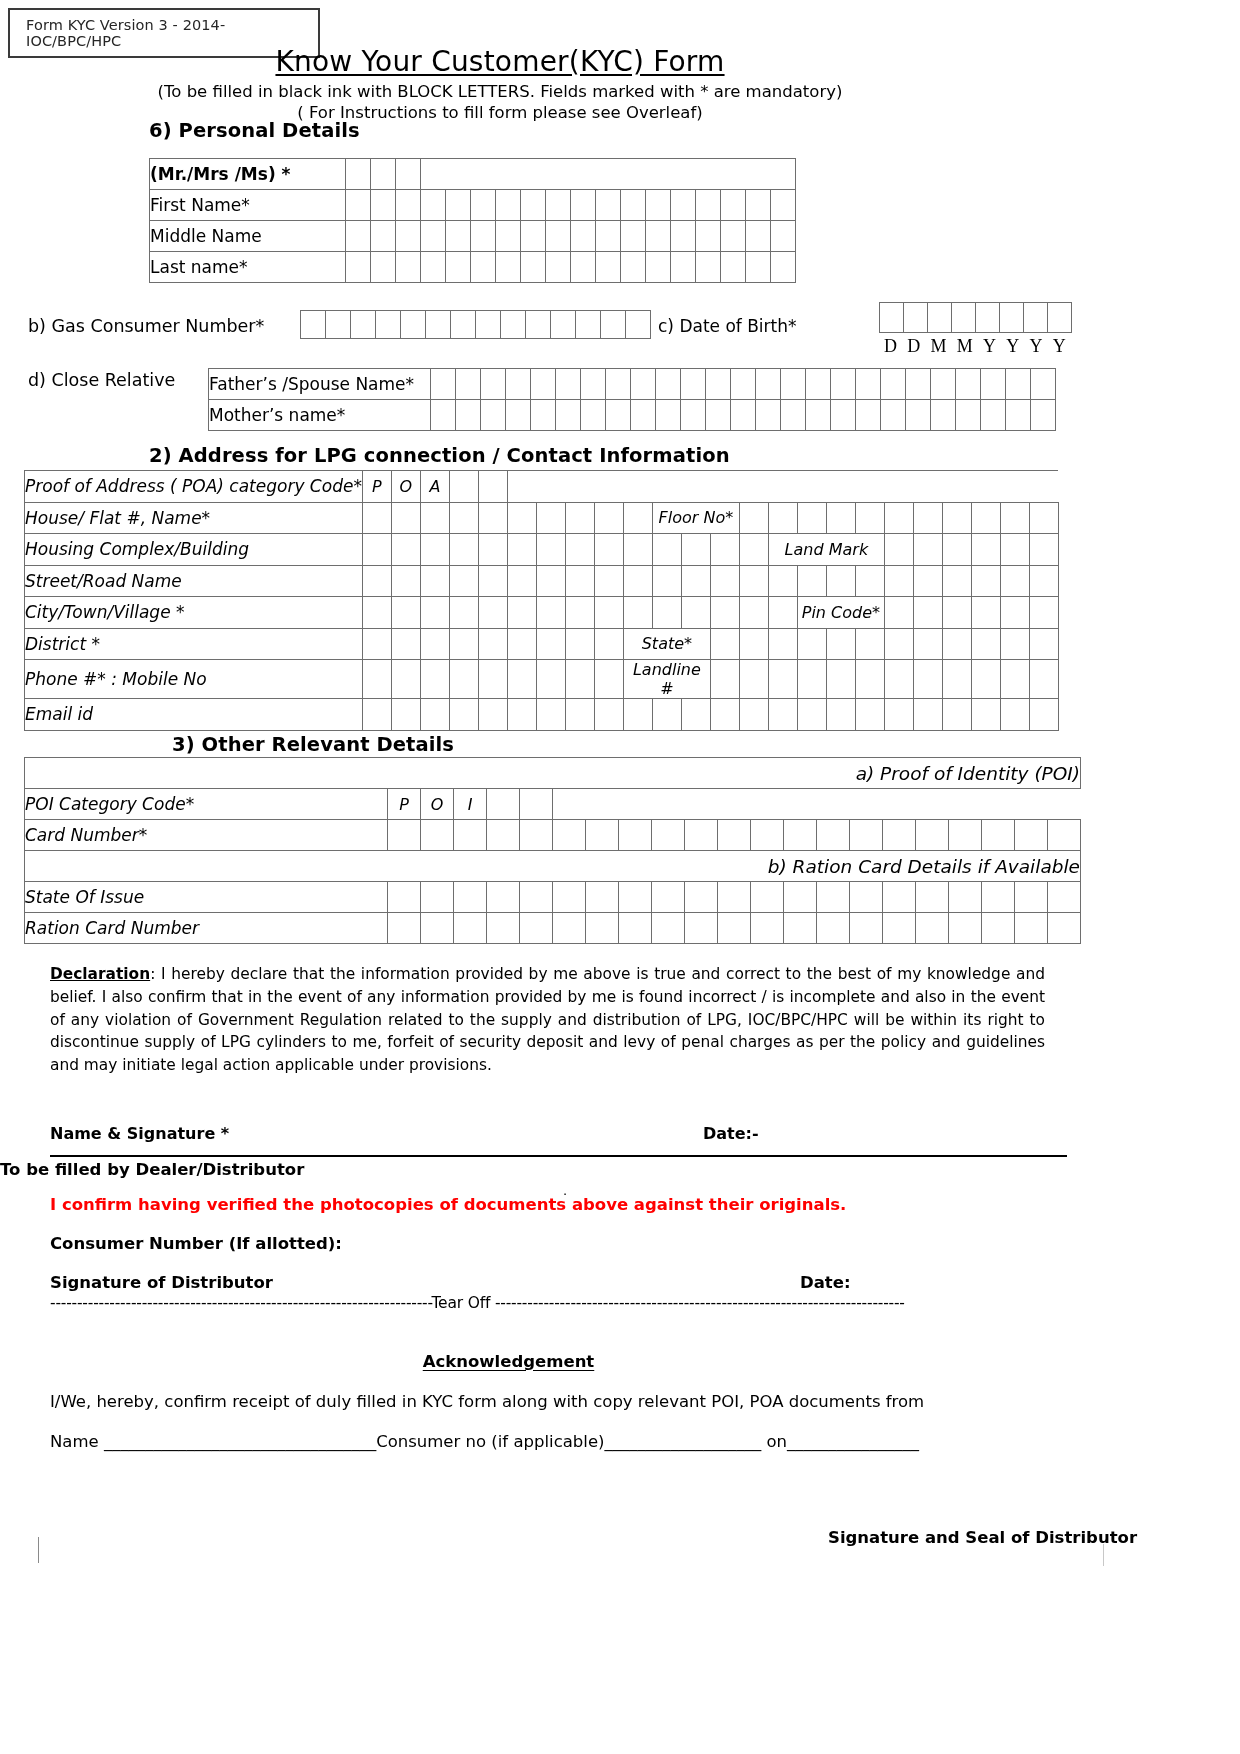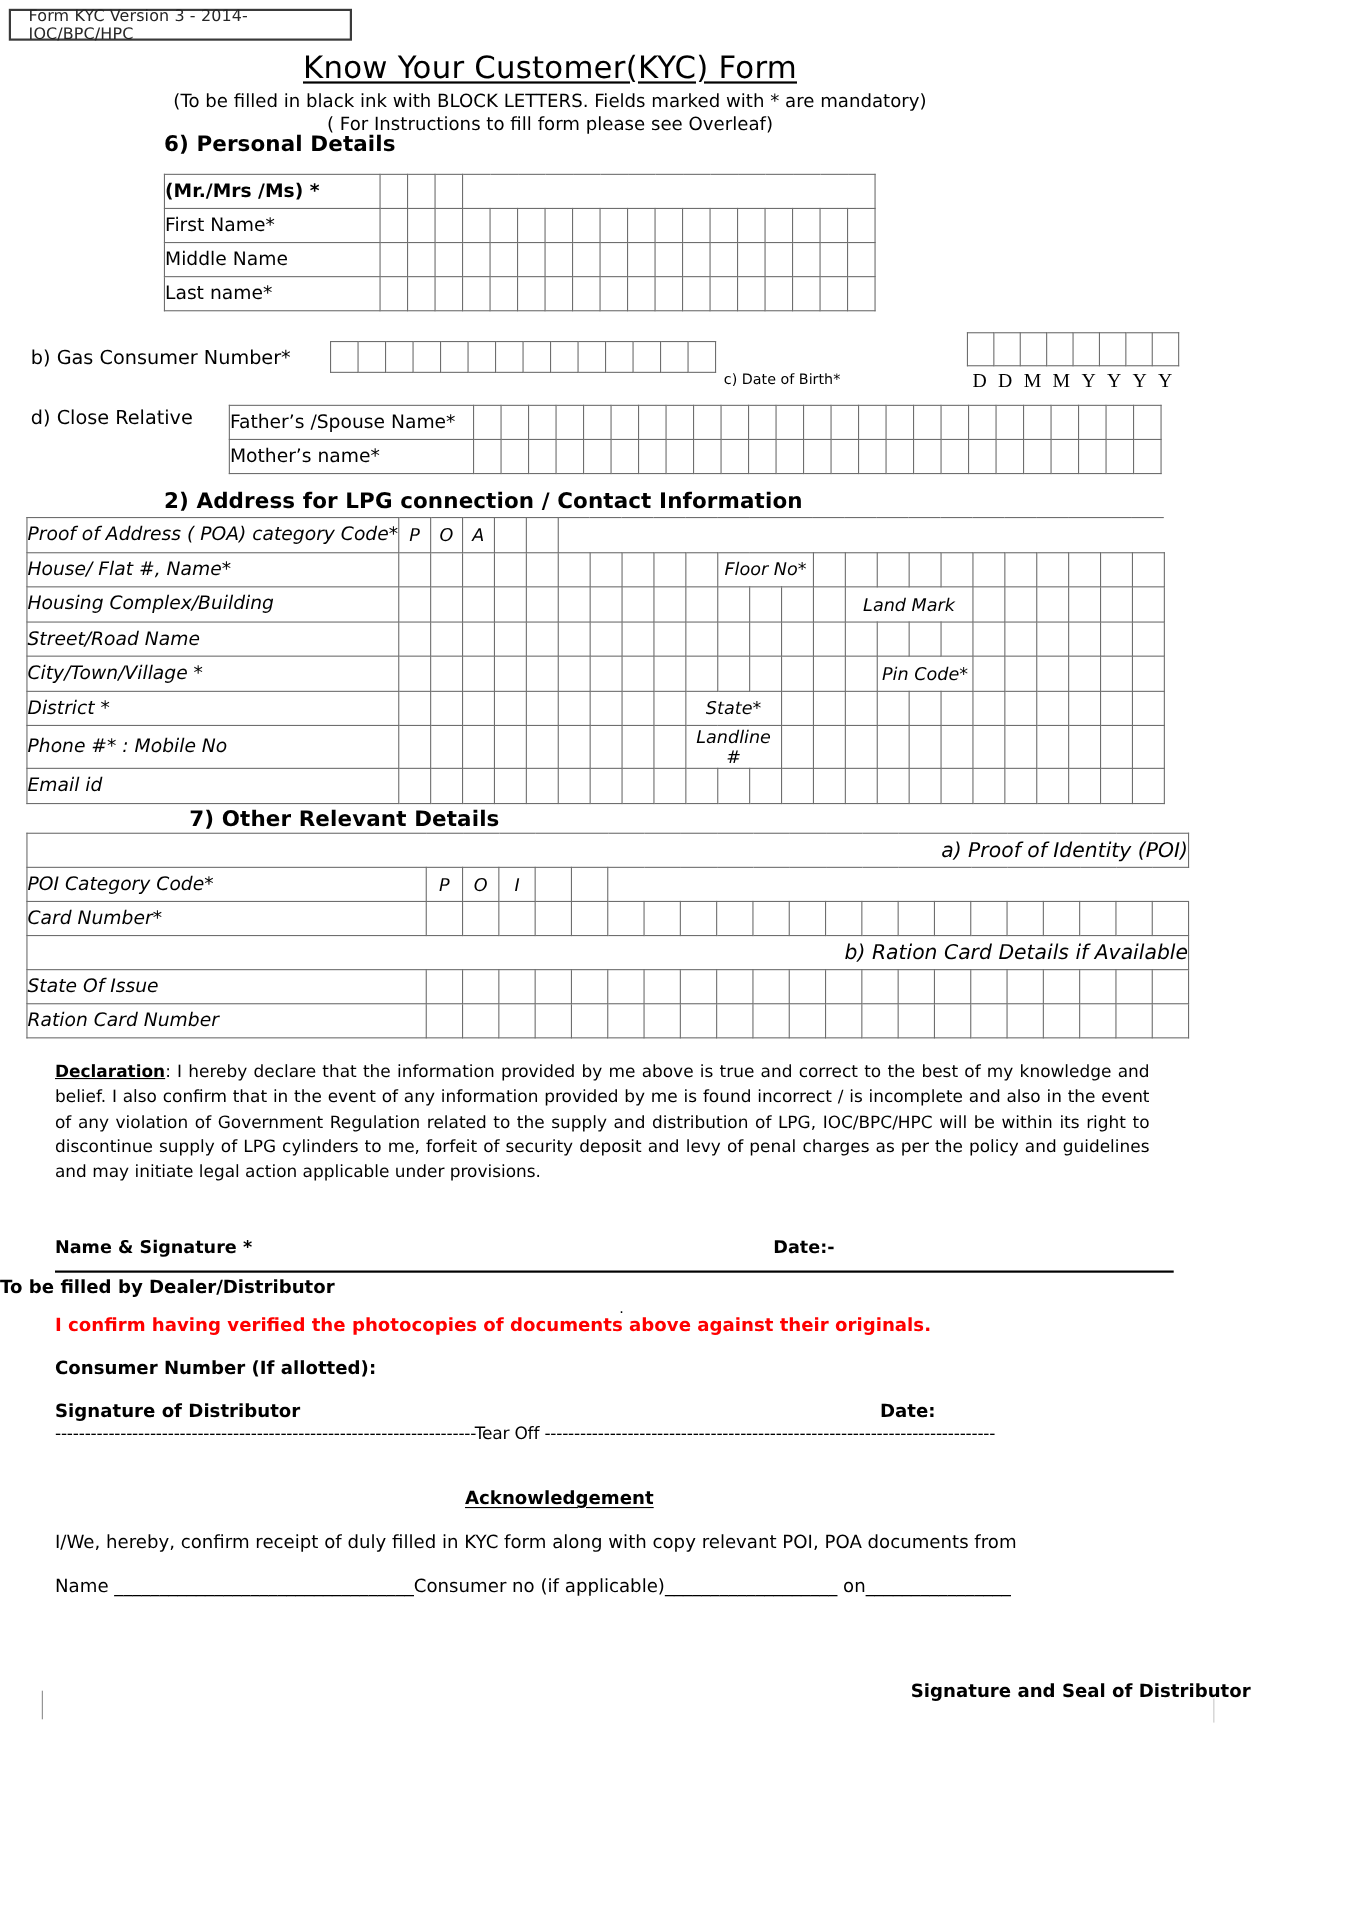--- a/index.html
+++ b/index.html
@@ -14,21 +14,21 @@
     color: #000;
     position: relative;
     overflow: hidden;
   }
   .page { position: relative; width: 1240px; height: 1754px; padding: 0; }
 
   
   .version-box {
     position: absolute;
     left: 8px; top: 8px;
-    width: 312px; height: 29px;
+    width: 312px; height: 50px;
     border: 2px solid #3a3a3a;
     display: flex; align-items: center;
     padding-left: 16px;
     font-size: 14.5px;
     color: #262626;
     letter-spacing: .1px;
   }
 
   
   .title-block { position: absolute; left: 0; top: 46px; width: 1000px; text-align: center; }
@@ -81,21 +81,21 @@
   
   #personal-table { position: absolute; left: 149px; top: 158px; }
   #personal-table td.name-lbl { width: 196px; }
   #personal-table td.bx { width: 25px; }
 
   
   .row-gas { position: absolute; left: 28px; top: 310px; width: 1100px; }
   .gas-label { font-size: 17.5px; position: absolute; left: 0; top: 6px; white-space: nowrap; }
   #gas-boxes { position: absolute; left: 272px; top: 0; }
   #gas-boxes td { width: 25px; height: 28px; }
-  .dob-label { position: absolute; left: 630px; top: 6px; font-size: 13px; white-space: nowrap; margin-top: 22px; }
+  .dob-label { position: absolute; left: 630px; top: 6px; font-size: 17px; white-space: nowrap; }
   #dob-boxes { position: absolute; left: 851px; top: -8px; }
   #dob-boxes td { width: 24px; height: 30px; }
   .dob-legend {
     position: absolute; left: 851px; top: 26px;
     width: 192px;
     display: flex; justify-content: space-around;
     font-family: "Liberation Serif", serif;
     font-size: 18px;
   }
 
@@ -541,21 +541,21 @@
           <td class="b"></td>
           <td class="b"></td>
           <td class="b"></td>
           <td class="b"></td>
           <td class="b"></td>
           <td class="b"></td>
         </tr>
       </tbody>
   </table>
 
-  <div class="sec-head" style="left:172px; top:733px;">7) Other Relevant Details</div>
+  <div class="sec-head" style="left:172px; top:733px;">3) Other Relevant Details</div>
 
   <table class="grid" id="other-table">
     <tbody id="other-rows">
         <tr>
           <td colspan="22" class="banner">a)  Proof of Identity (POI)</td>
         </tr>
         <tr>
           <td class="o-lbl lbl lbl-it">POI Category Code*</td>
           <td class="b cellcenter">P</td>
           <td class="b cellcenter">O</td>

